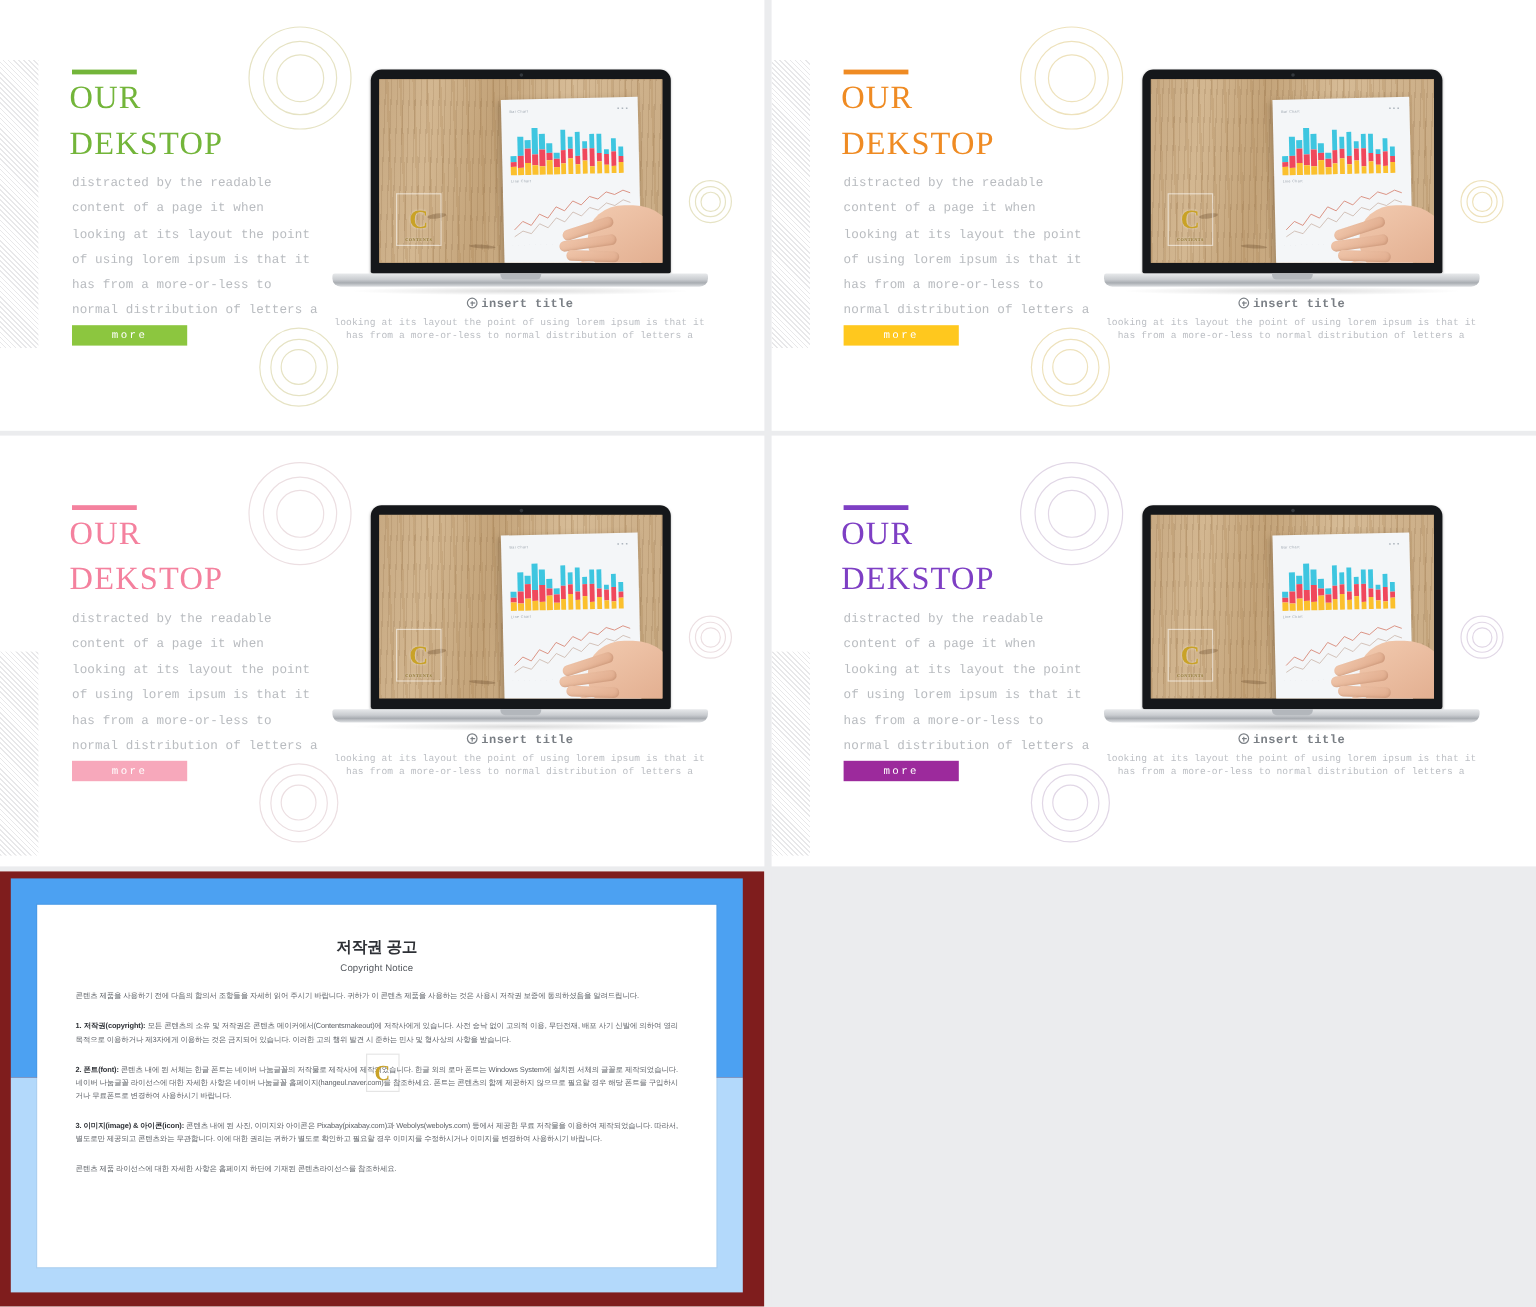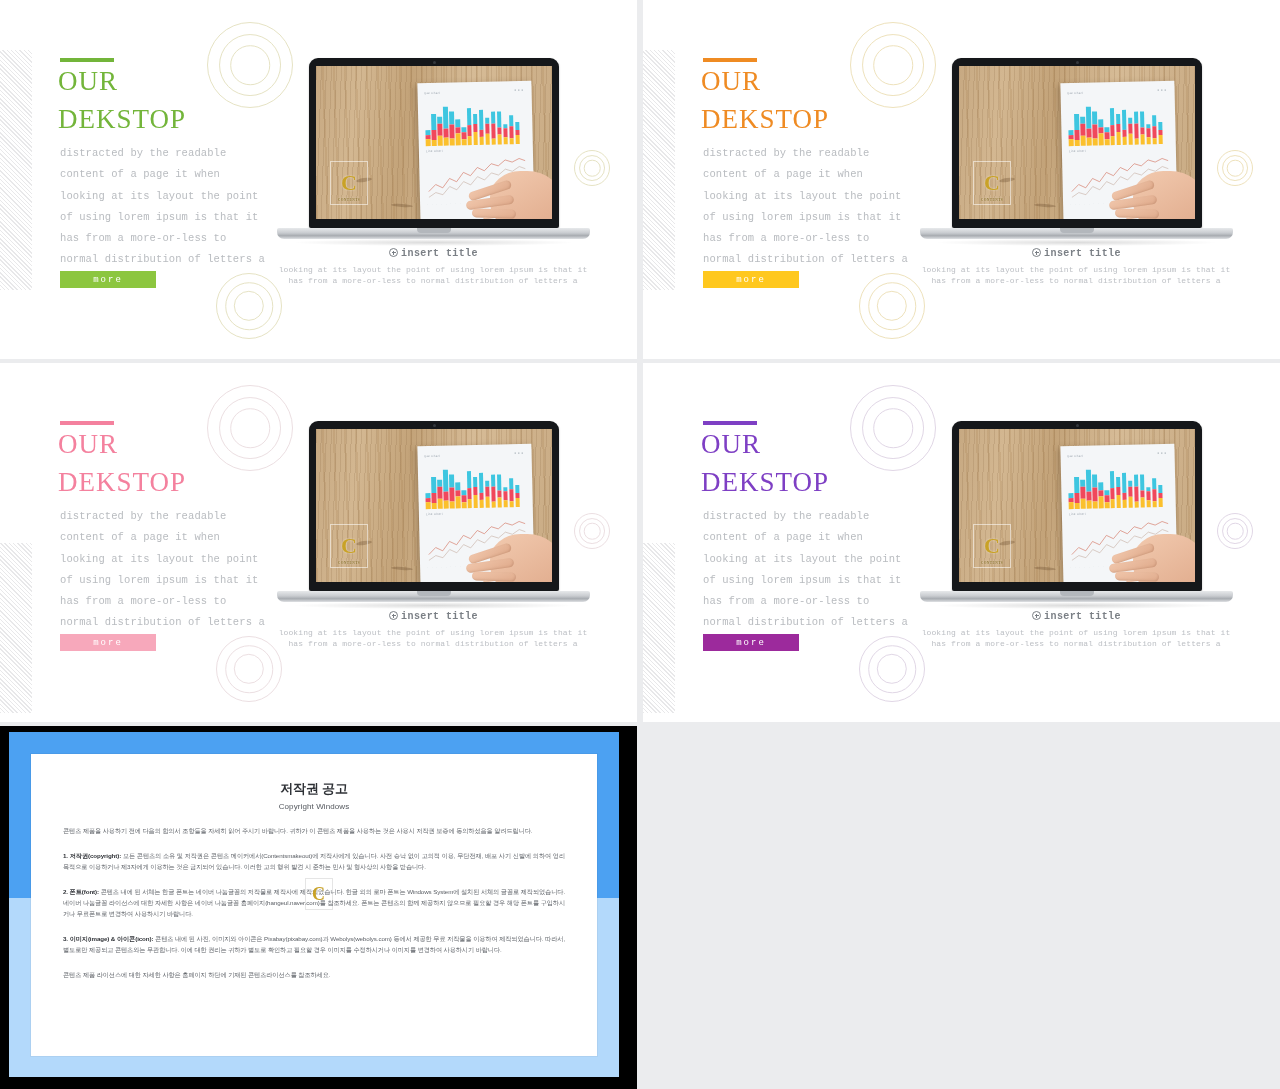--- a/index.html
+++ b/index.html
@@ -181,21 +181,21 @@
   .cap-title .plus::before { left: 1.5px; top: 3.2px; width: 4.4px; height: 1px; }
   .cap-title .plus::after  { top: 1.5px; left: 3.2px; height: 4.4px; width: 1px; }
   .cap-body {
     position: absolute; left: 272px; top: 264px; width: 322px;
     text-align: center;
     font-family: "Liberation Mono", monospace;
     font-size: 8px; line-height: 11px; color: #bcbfc4; letter-spacing: .1px;
   }
 
   
-  .cc-outer { position: absolute; inset: 0; background: #000000; }
+  .cc-outer { position: absolute; inset: 0; background: #7f1d1d; }
   .cc-blue-top {
     position: absolute; left: 9px; top: 6px; width: 610px; height: 166px;
     background: #4ca1f2;
   }
   .cc-blue-bot {
     position: absolute; left: 9px; top: 172px; width: 610px; height: 179px;
     background: #b3d9fb;
   }
   .cc-card {
     position: absolute; left: 31px; top: 28px; width: 566px; height: 302px;
@@ -828,21 +828,21 @@
     </div>
     <div class="cap-body">looking at its layout the point of using lorem ipsum is that it has from a more-or-less to normal distribution of letters a</div>
   </div>
 
   <div class="slide s5">
     <div class="cc-outer">
       <div class="cc-blue-top"></div>
       <div class="cc-blue-bot"></div>
       <div class="cc-card">
         <div class="cc-h1">저작권 공고</div>
-        <div class="cc-h2">Copyright Windows</div>
+        <div class="cc-h2">Copyright Notice</div>
         <div class="cc-p">콘텐츠 제품을 사용하기 전에 다음의 합의서 조항들을 자세히 읽어 주시기 바랍니다. 귀하가 이 콘텐츠 제품을 사용하는 것은 사용시 저작권 보증에 동의하셨음을 알려드립니다.</div>
         <div class="cc-p">
           <b>1. 저작권(copyright):</b>
           <span>모든 콘텐츠의 소유 및 저작권은 콘텐츠 메이커에서(Contentsmakeout)에 저작사에게 있습니다. 사전 승낙 없이 고의적 이용, 무단전재, 배포 사기 신발에 의하여 영리 목적으로 이용하거나 제3자에게 이용하는 것은 금지되어 있습니다. 이러한 고의 행위 발견 시 준하는 민사 및 형사상의 사항을 받습니다.</span>
         </div>
         <div class="cc-p">
           <b>2. 폰트(font):</b>
           <span>콘텐츠 내에 된 서체는 한글 폰트는 네이버 나눔글꼴의 저작물로 제작사에 제작되었습니다. 한글 외의 로마 폰트는 Windows System에 설치된 서체의 글꼴로 제작되었습니다. 네이버 나눔글꼴 라이선스에 대한 자세한 사항은 네이버 나눔글꼴 홈페이지(hangeul.naver.com)를 참조하세요. 폰트는 콘텐츠의 함께 제공하지 않으므로 필요할 경우 해당 폰트를 구입하시거나 무료폰트로 변경하여 사용하시기 바랍니다.</span>
         </div>
         <div class="cc-p">

